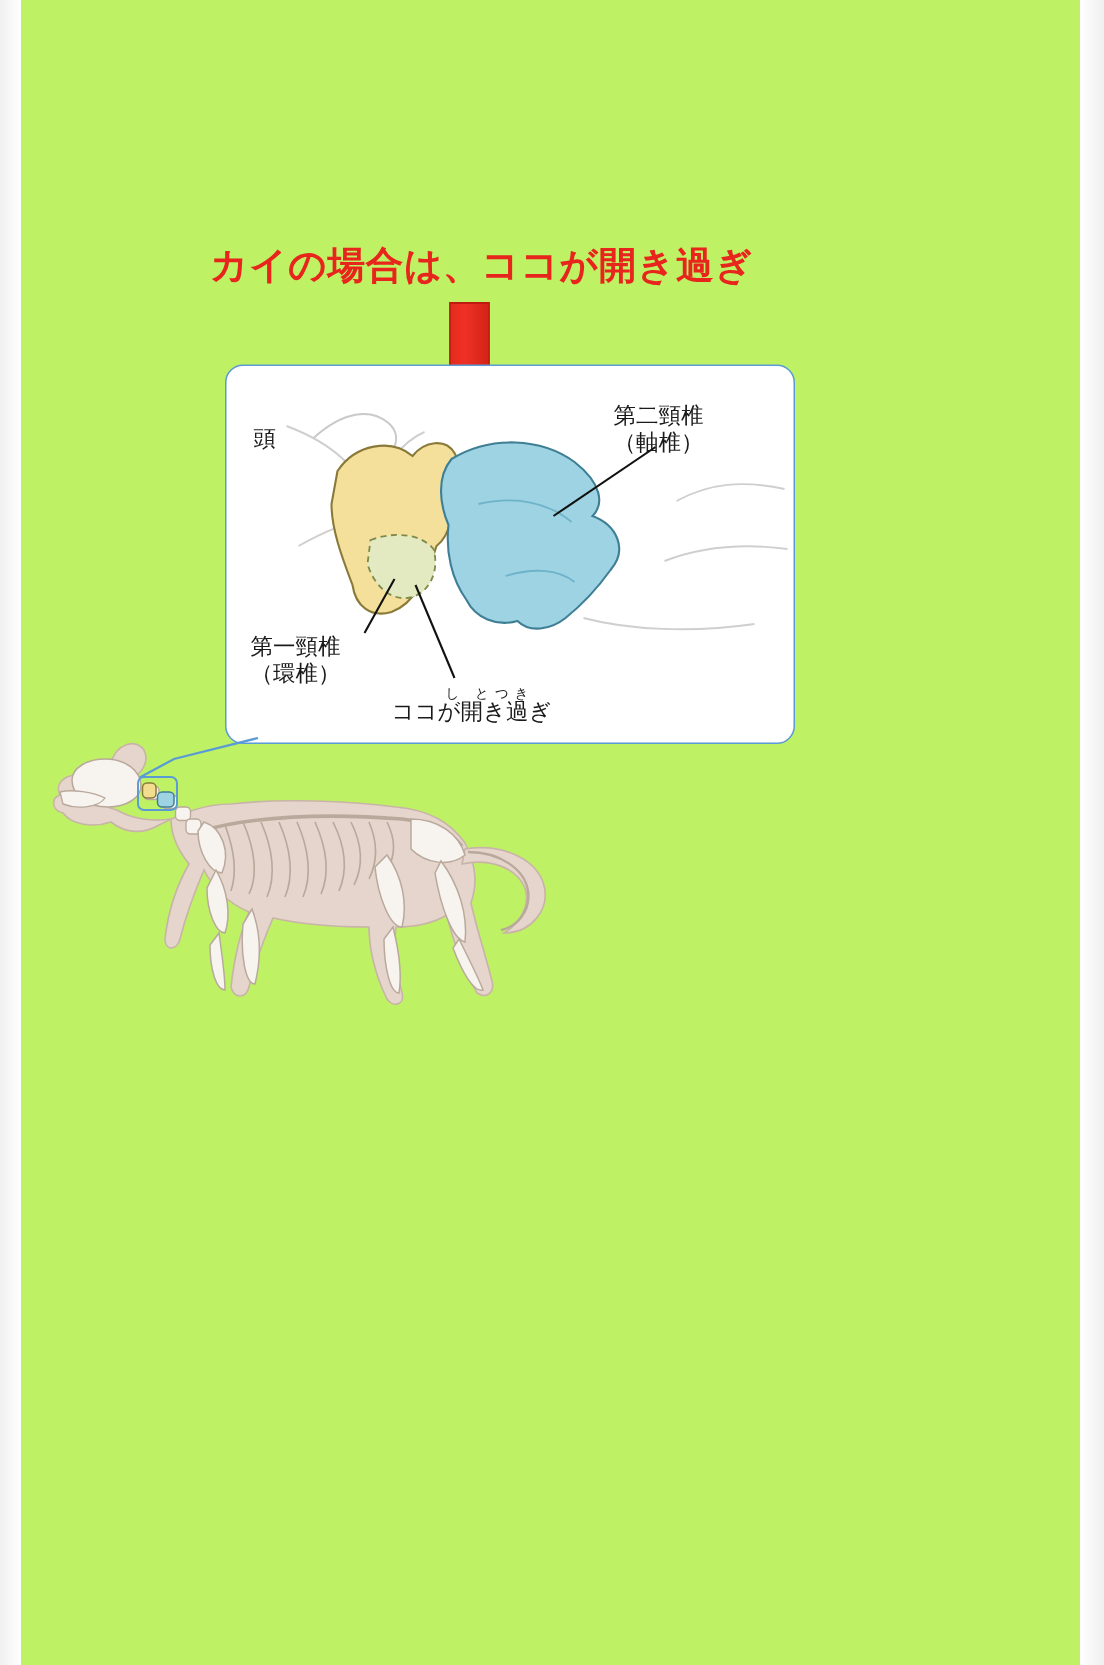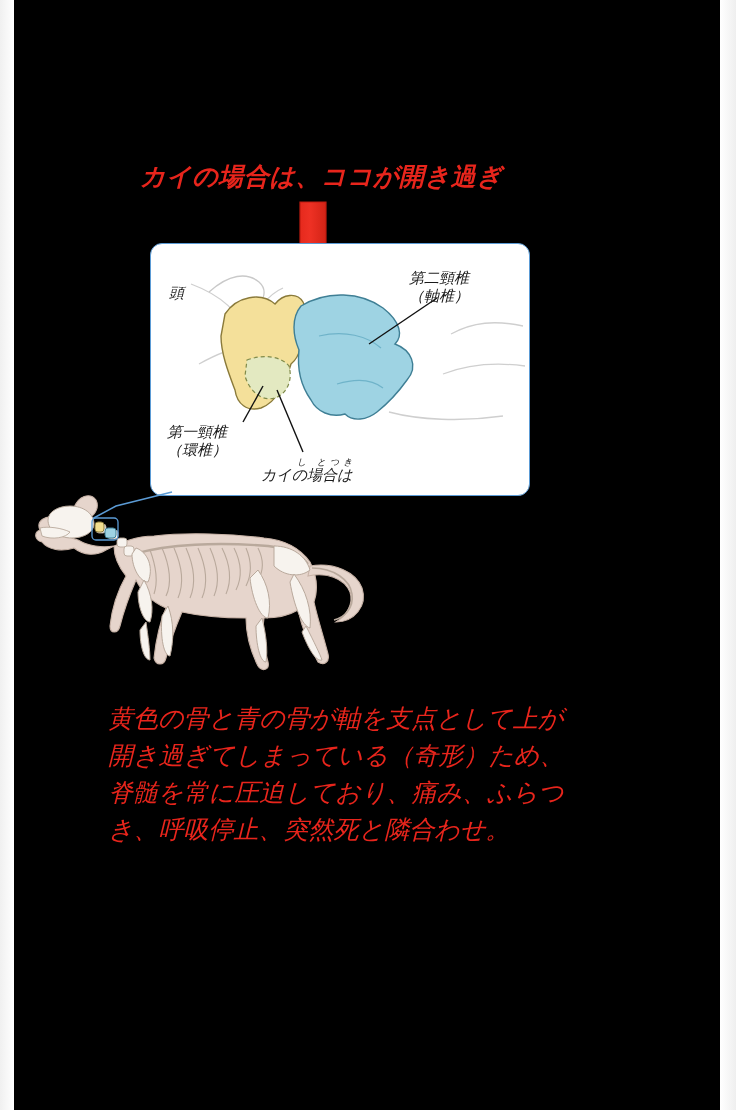--- a/index.html
+++ b/index.html
@@ -10,22 +10,21 @@
   body {
     width: 736px;
     height: 1110px;
     position: relative;
     font-family: "Liberation Sans", "DejaVu Sans", sans-serif;
     overflow: hidden;
   }
   .page {
     position: absolute;
     inset: 0;
-    background: #000000;
-    font-style: italic;
+    background: #bef264;
   }
   
   .edge-left {
     position: absolute;
     left: 0; top: 0; bottom: 0; width: 14px;
     background: linear-gradient(to right, #f0f0f0, #ffffff);
   }
   .edge-right {
     position: absolute;
     right: 0; top: 0; bottom: 0; width: 16px;
@@ -185,21 +184,21 @@
       <span>（軸椎）</span>
     </div>
 
     <div class="lbl lbl-c1">
       <span>第一頸椎</span><br>
       <span>（環椎）</span>
     </div>
 
     <div class="lbl lbl-dens">
       <span class="ruby">し とつき</span>
-      <span>カイの場合は</span>
+      <span>ココが開き過ぎ</span>
     </div>
   </div>
 
   <div class="leader">
     <svg width="90" height="45" viewBox="0 0 90 45">
       <path d="M4 40 L 30 26 L 86 12" fill="none" stroke="#5b9bd5" stroke-width="1.5"></path>
     </svg>
   </div>
 
   <div class="dog">
@@ -265,19 +264,13 @@
         <path d="M276 104 C 288 120, 294 140, 292 158 C 284 156, 276 136, 272 112 Z"></path>
         <path d="M288 156 C 296 172, 302 184, 304 190 C 298 192, 290 178, 284 162 Z"></path>
       </g>
 
       <g stroke="#b9a99c" stroke-width="1.6" fill="none">
         <path d="M294 98 C 316 98, 332 110, 334 124 C 336 138, 326 148, 316 150"></path>
       </g>
     </svg>
   </div>
 
-  <div class="caption">
-    <div>黄色の骨と青の骨が軸を支点として上が</div>
-    <div>開き過ぎてしまっている（奇形）ため、</div>
-    <div>脊髄を常に圧迫しており、痛み、ふらつ</div>
-    <div>き、呼吸停止、突然死と隣合わせ。</div>
-  </div>
 </div>
 
 </body></html>

